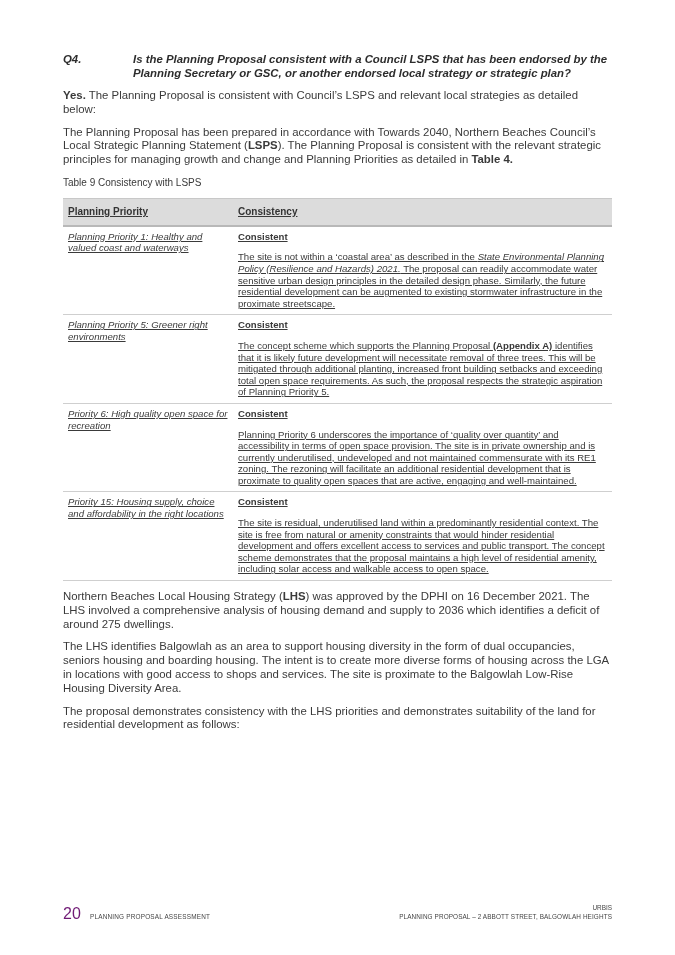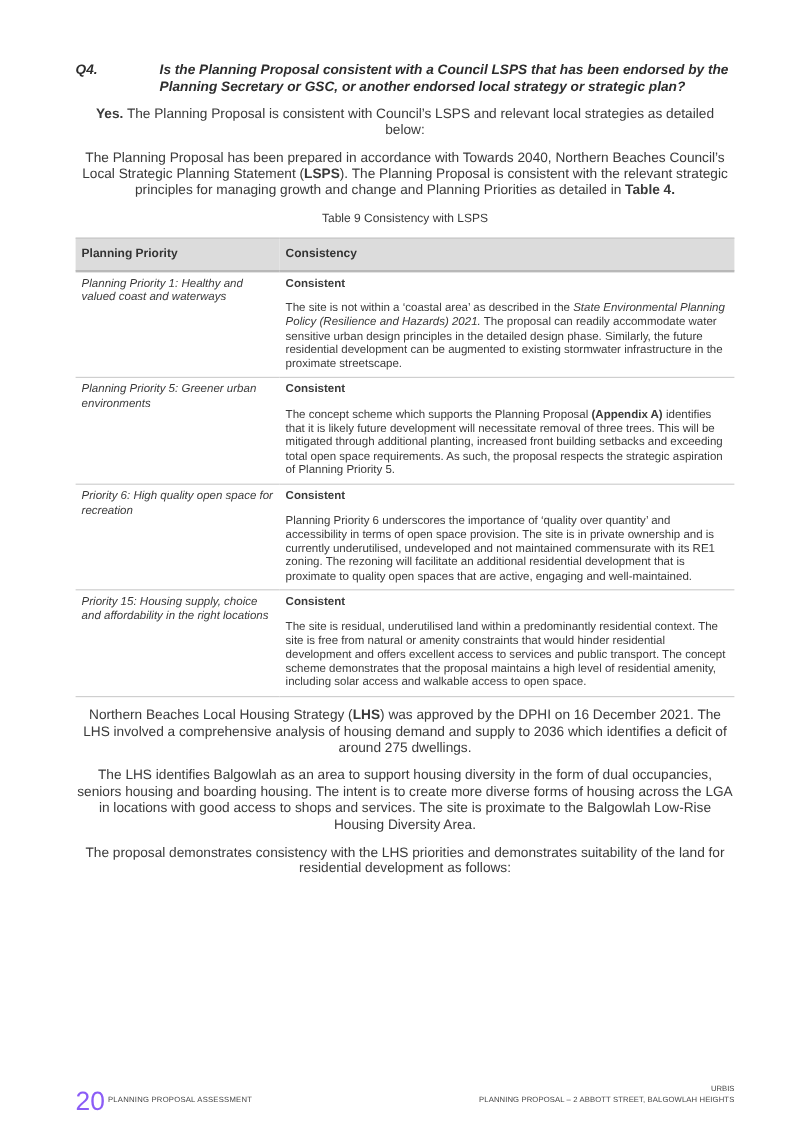--- a/index.html
+++ b/index.html
@@ -4,36 +4,36 @@
 <style>
   html, body { margin: 0; padding: 0; background: #ffffff; }
   body {
     width: 675px; height: 955px; position: relative; overflow: hidden;
     font-family: "Liberation Sans", sans-serif; color: #3a3a3a;
   }
   .page { position: absolute; left: 63px; top: 52px; width: 549px; }
   .q-row { display: flex; font-weight: bold; font-style: italic; font-size: 11.4px; line-height: 14px; color: #2d2d2d; }
   .q-num { width: 70px; flex: none; }
   .q-text { flex: 1; }
-  p { margin: 0; font-size: 11.4px; line-height: 13.8px; text-align: center; }
+  p { margin: 0; font-size: 11.4px; line-height: 13.8px; }
   .p1 { margin-top: 9px; }
   .heading-u { text-decoration: underline; margin-top: 9px; }
   .p2 { margin-top: 9px; }
   .caption { margin-top: 9px; font-size: 10px; }
-  table { width: 100%; border-collapse: collapse; margin-top: 8px; }
+  table { width: 100%; border-collapse: collapse; margin-top: 8px; text-decoration: underline; }
   th { background: #dcdcdc; font-size: 10px; font-weight: bold; text-align: left; padding: 7px 5px 8px 5px; color: #333; border-top: 1px solid #c8c8c8; border-bottom: 2px solid #b8b8b8; }
   td { vertical-align: top; font-size: 9.6px; line-height: 11.6px; padding: 4px 5px 5px 5px; border-bottom: 1.5px solid #cfcfcf; color: #3a3a3a; }
   td.pri { width: 160px; font-style: italic; }
   .cons-label { font-weight: bold; margin-bottom: 9px; }
   .heading-u2 { text-decoration: underline; margin-top: 19px; }
   .p3 { margin-top: 9px; }
   .p4 { margin-top: 9px; }
   .p5 { margin-top: 9px; }
   .footer { position: absolute; left: 63px; top: 901px; width: 549px; height: 26px; }
-  .pgnum { position: absolute; left: 0; top: 4px; font-size: 22px; color: #8b5cf6; }
+  .pgnum { position: absolute; left: 0; top: 4px; font-size: 16px; color: #701a75; }
   .pglabel { position: absolute; left: 27px; top: 12px; font-size: 6.4px; letter-spacing: 0.2px; color: #444; }
   .org { position: absolute; right: 0; top: 3px; font-size: 6.4px; color: #444; }
   .doctitle { position: absolute; right: 0; top: 12px; font-size: 6.4px; color: #444; letter-spacing: 0.1px; }
   b { font-weight: bold; }
   i { font-style: italic; }
 </style>
 </head>
 <body>
 
 <div class="page">
@@ -58,21 +58,21 @@
     </thead>
     <tbody>
       <tr>
         <td class="pri">Planning Priority 1: Healthy and valued coast and waterways</td>
         <td>
           <div class="cons-label">Consistent</div>
           <div><span>The site is not within a ‘coastal area’ as described in the </span><i>State Environmental Planning Policy (Resilience and Hazards) 2021.</i><span> The proposal can readily accommodate water sensitive urban design principles in the detailed design phase. Similarly, the future residential development can be augmented to existing stormwater infrastructure in the proximate streetscape.</span></div>
         </td>
       </tr>
       <tr>
-        <td class="pri">Planning Priority 5: Greener urban environments</td>
+        <td class="pri">Planning Priority 5: Greener right environments</td>
         <td>
           <div class="cons-label">Consistent</div>
           <div><span>The concept scheme which supports the Planning Proposal </span><b>(Appendix A)</b><span> identifies that it is likely future development will necessitate removal of three trees. This will be mitigated through additional planting, increased front building setbacks and exceeding total open space requirements. As such, the proposal respects the strategic aspiration of Planning Priority 5.</span></div>
         </td>
       </tr>
       <tr>
         <td class="pri">Priority 6: High quality open space for recreation</td>
         <td>
           <div class="cons-label">Consistent</div>
           <div>Planning Priority 6 underscores the importance of ‘quality over quantity’ and accessibility in terms of open space provision. The site is in private ownership and is currently underutilised, undeveloped and not maintained commensurate with its RE1 zoning. The rezoning will facilitate an additional residential development that is proximate to quality open spaces that are active, engaging and well-maintained.</div>

